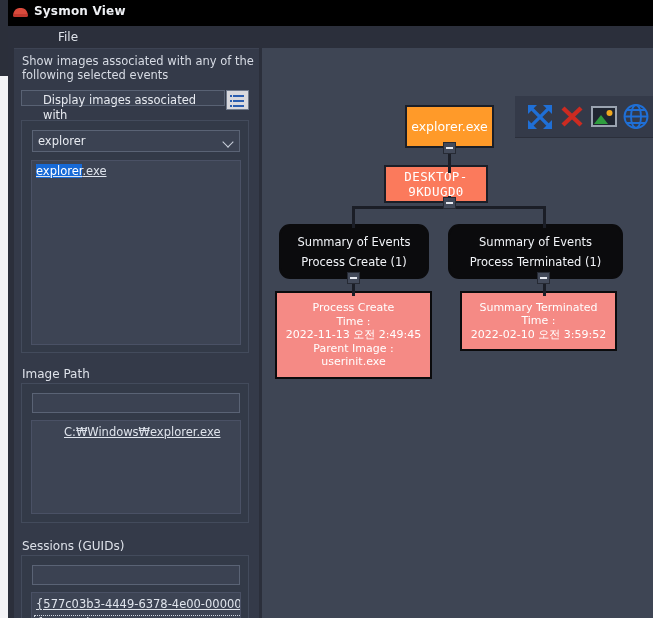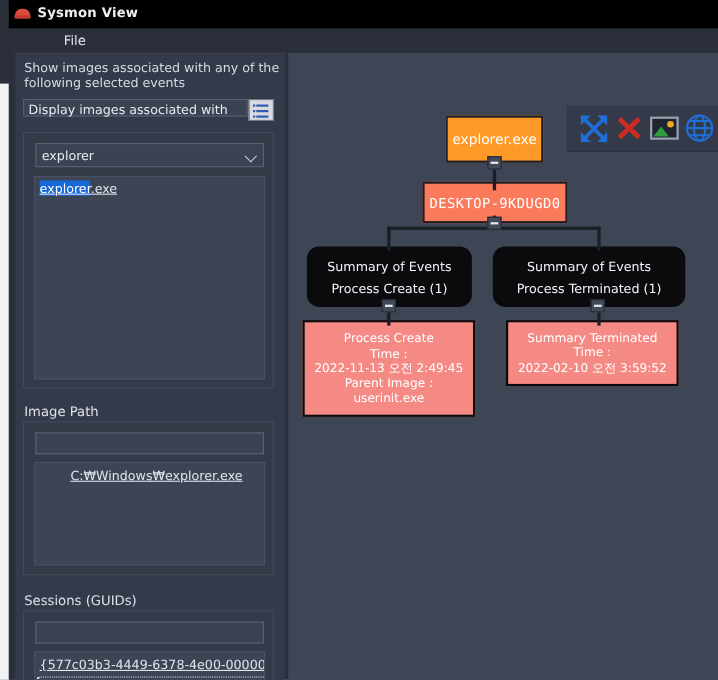--- a/index.html
+++ b/index.html
@@ -28,21 +28,21 @@
   .menu-item{position:absolute;top:3px;font-size:12px;color:#dfe3ea;padding:1px 6px;cursor:default;}
   .menu-file{left:6px;margin-top:43px;}
   .menu-help{left:44px;}
 
   
   .leftpanel{position:absolute;left:6px;top:48px;width:245px;height:570px;background:#343a49;border-top:1px solid #3d4353;}
   .hint{position:absolute;left:8px;top:5px;width:232px;font-size:11.5px;color:#d7dbe4;line-height:14px;}
 
   .combo-row{position:absolute;left:7px;top:41px;width:228px;height:20px;}
   .combo-field{position:absolute;left:0;top:0;width:204px;height:16px;background:#3b4252;border:1px solid #596274;box-sizing:border-box;
-    font-size:11.5px;color:#e7eaf0;padding:2px 4px;line-height:15px;}
+    font-size:11.5px;color:#e7eaf0;padding:2px 21px;line-height:15px;}
   .combo-btn{position:absolute;left:205px;top:0;width:23px;height:20px;background:#d9d9de;border:1px solid #6b7policy;box-sizing:border-box;border:1px solid #707a8c;}
   .combo-btn .ln{position:absolute;left:6px;height:2px;background:#2a5db0;}
   .combo-btn .dt{position:absolute;left:3px;width:2px;height:2px;background:#2a5db0;}
 
   .group{position:absolute;background:#333a48;border:1px solid #434b5c;box-sizing:border-box;}
   .grouplabel{position:absolute;font-size:12px;color:#dde1e9;}
 
   .filterbox{position:absolute;background:#3b4252;border:1px solid #5a6375;box-sizing:border-box;}
   .filtersel{position:absolute;background:#3b4252;border:1px solid #5a6375;box-sizing:border-box;
      font-size:11.5px;color:#e7eaf0;padding:3px 5px;box-sizing:border-box;}
@@ -188,21 +188,21 @@
       <div class="edge" style="left:90px;top:158px;width:3px;height:22px;"></div>
       <div class="edge" style="left:281px;top:158px;width:3px;height:22px;"></div>
       <div class="edge" style="left:90px;top:228px;width:3px;height:20px;"></div>
       <div class="edge" style="left:281px;top:228px;width:3px;height:20px;"></div>
 
       <div class="node n-proc" style="left:143px;top:57px;width:89px;height:43px;">
         <span>explorer.exe</span>
       </div>
       <div class="handle" style="left:181px;top:94px;"></div>
 
-      <div class="node n-host" style="left:122px;top:117px;width:132px;height:38px;">
+      <div class="node n-host" style="left:122px;top:117px;width:104px;height:38px;">
         <span>DESKTOP-9KDUGD0</span>
       </div>
       <div class="handle" style="left:181px;top:149px;"></div>
 
       <div class="node n-sum" style="left:17px;top:176px;width:150px;height:55px;">
         <span>Summary of Events</span>
         <span>Process Create (1)</span>
       </div>
       <div class="handle" style="left:85px;top:224px;"></div>
 

